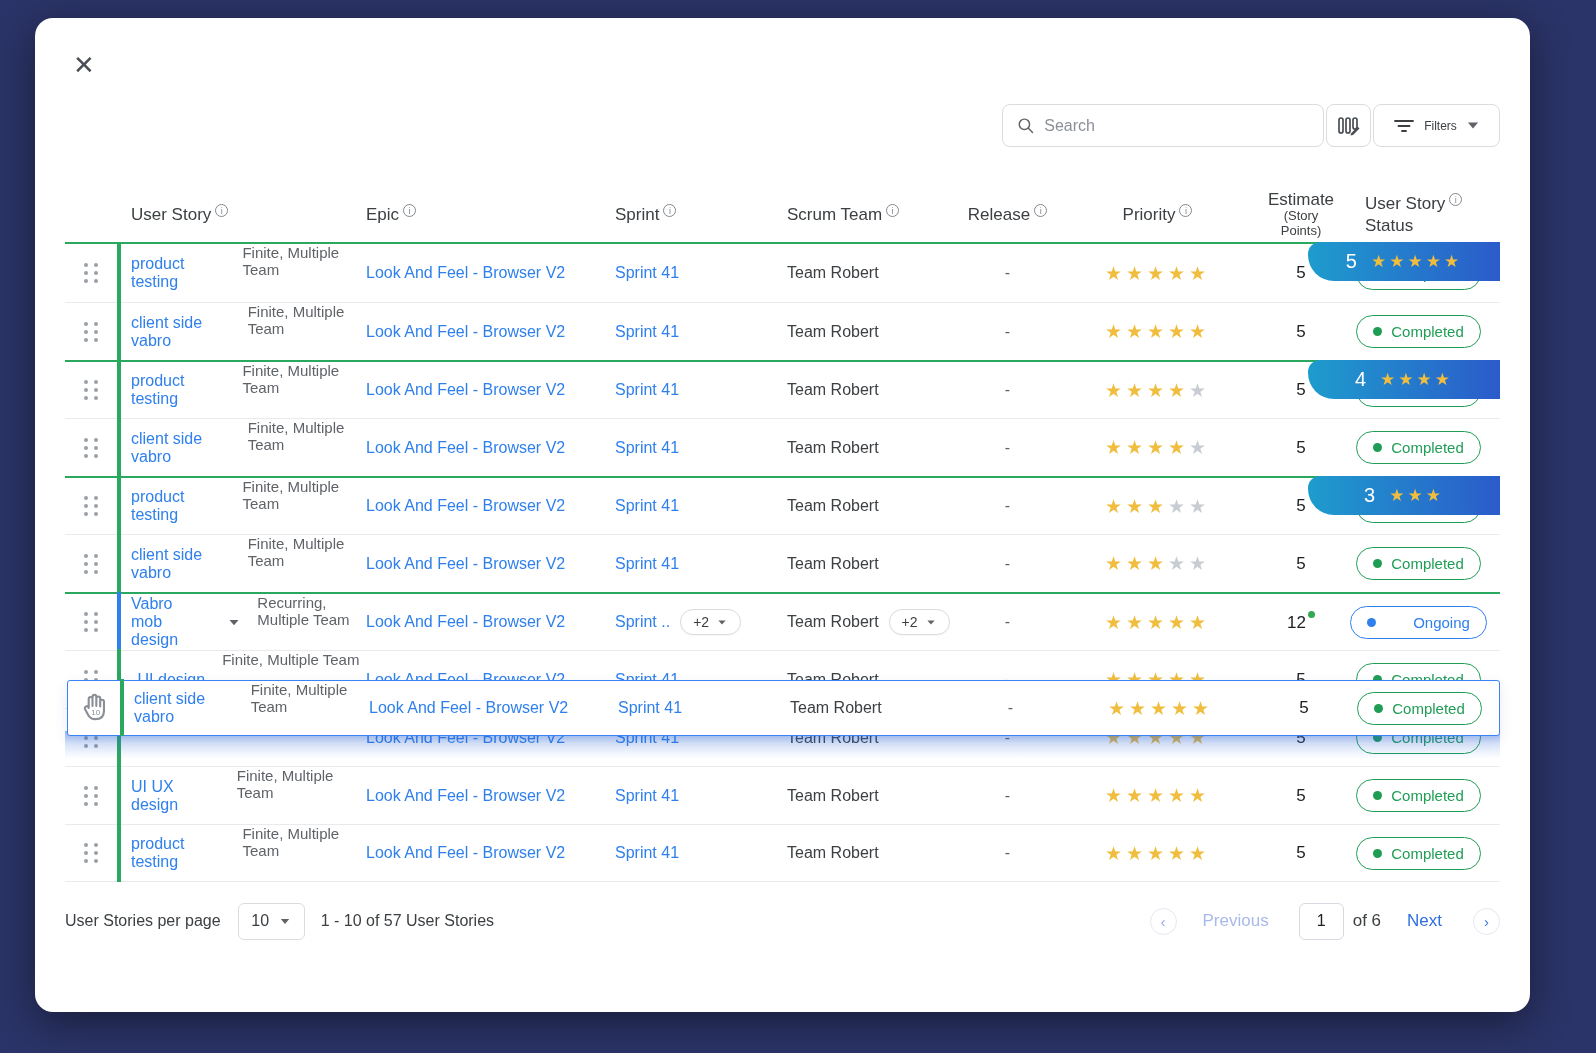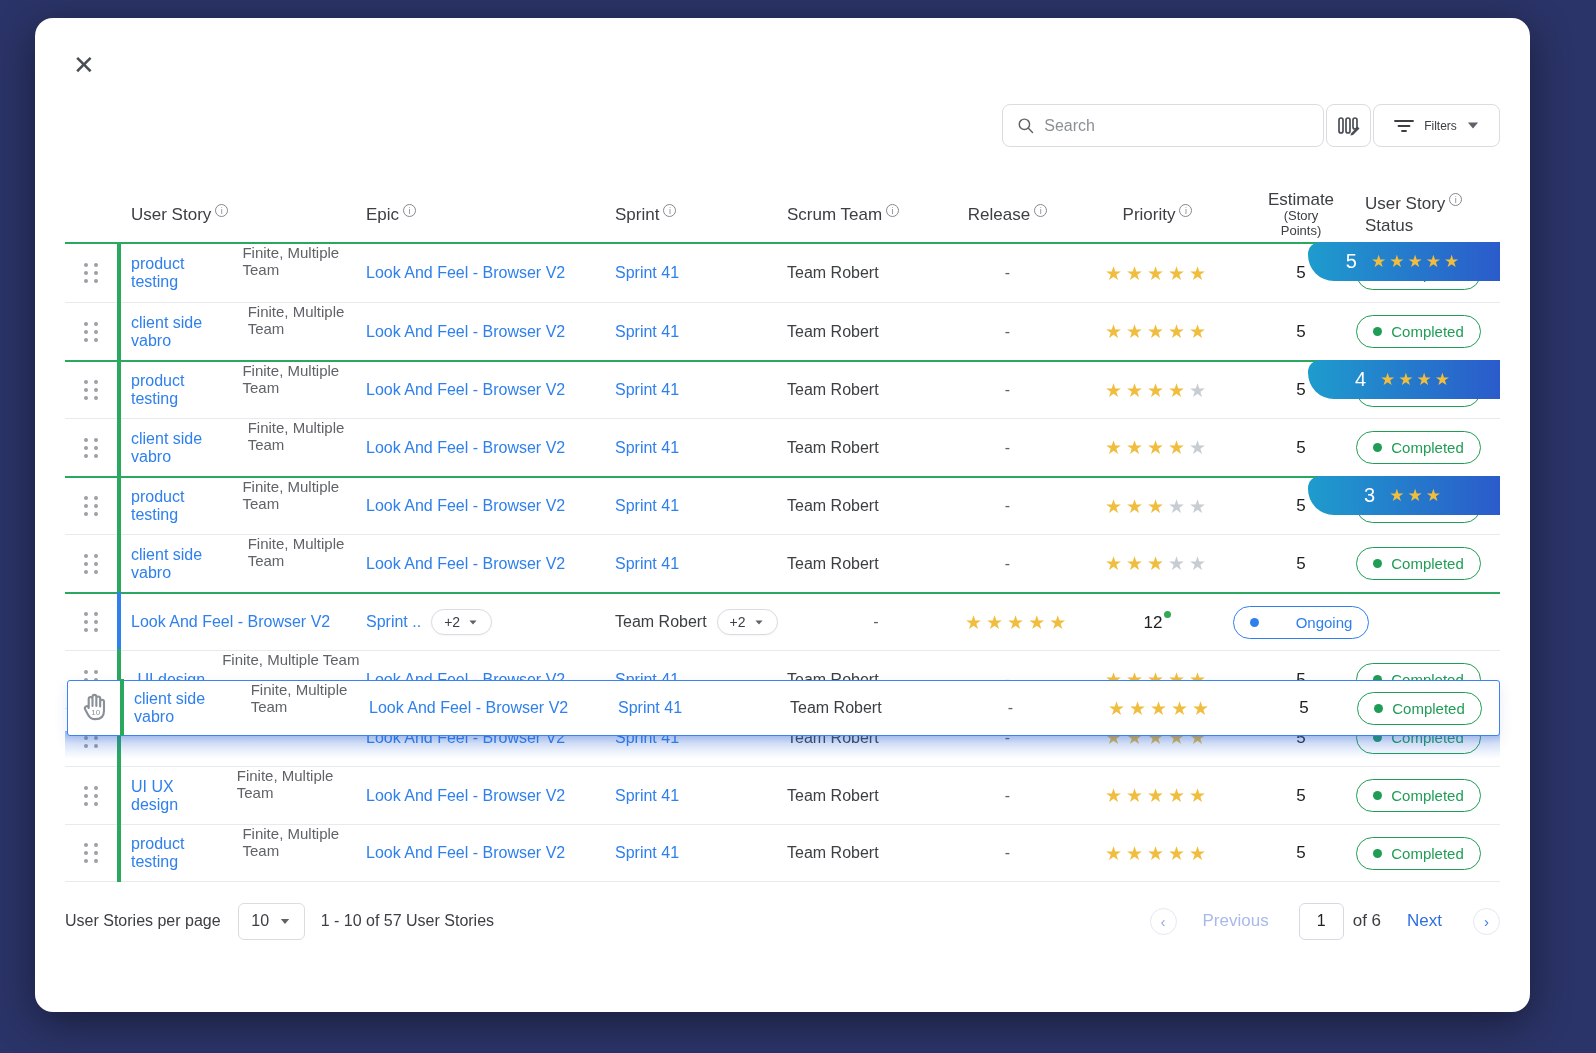--- a/index.html
+++ b/index.html
@@ -447,20 +447,27 @@
               <i></i>
               <i></i>
               <i></i>
               <i></i>
               <i></i>
             </span>
           </div>
     <div class="cell bar-cell">
             <i class="bar blue"></i>
           </div>
+    <div class="cell story-cell">
+      <span class="story-title">
+              <span>Vabro mob design</span>
+              <span class="caret"></span>
+            </span>
+      <span class="story-sub">Recurring, Multiple Team</span>
+    </div>
     <div class="cell"><span class="link">Look And Feel - Browser V2</span></div>
     <div class="cell sprint-cell">
             <span class="link">Sprint ..</span>
             <span class="pill">
               <span>+2</span>
               <span class="caret"></span>
             </span>
           </div>
     <div class="cell team-cell">
             <span>Team Robert</span>

